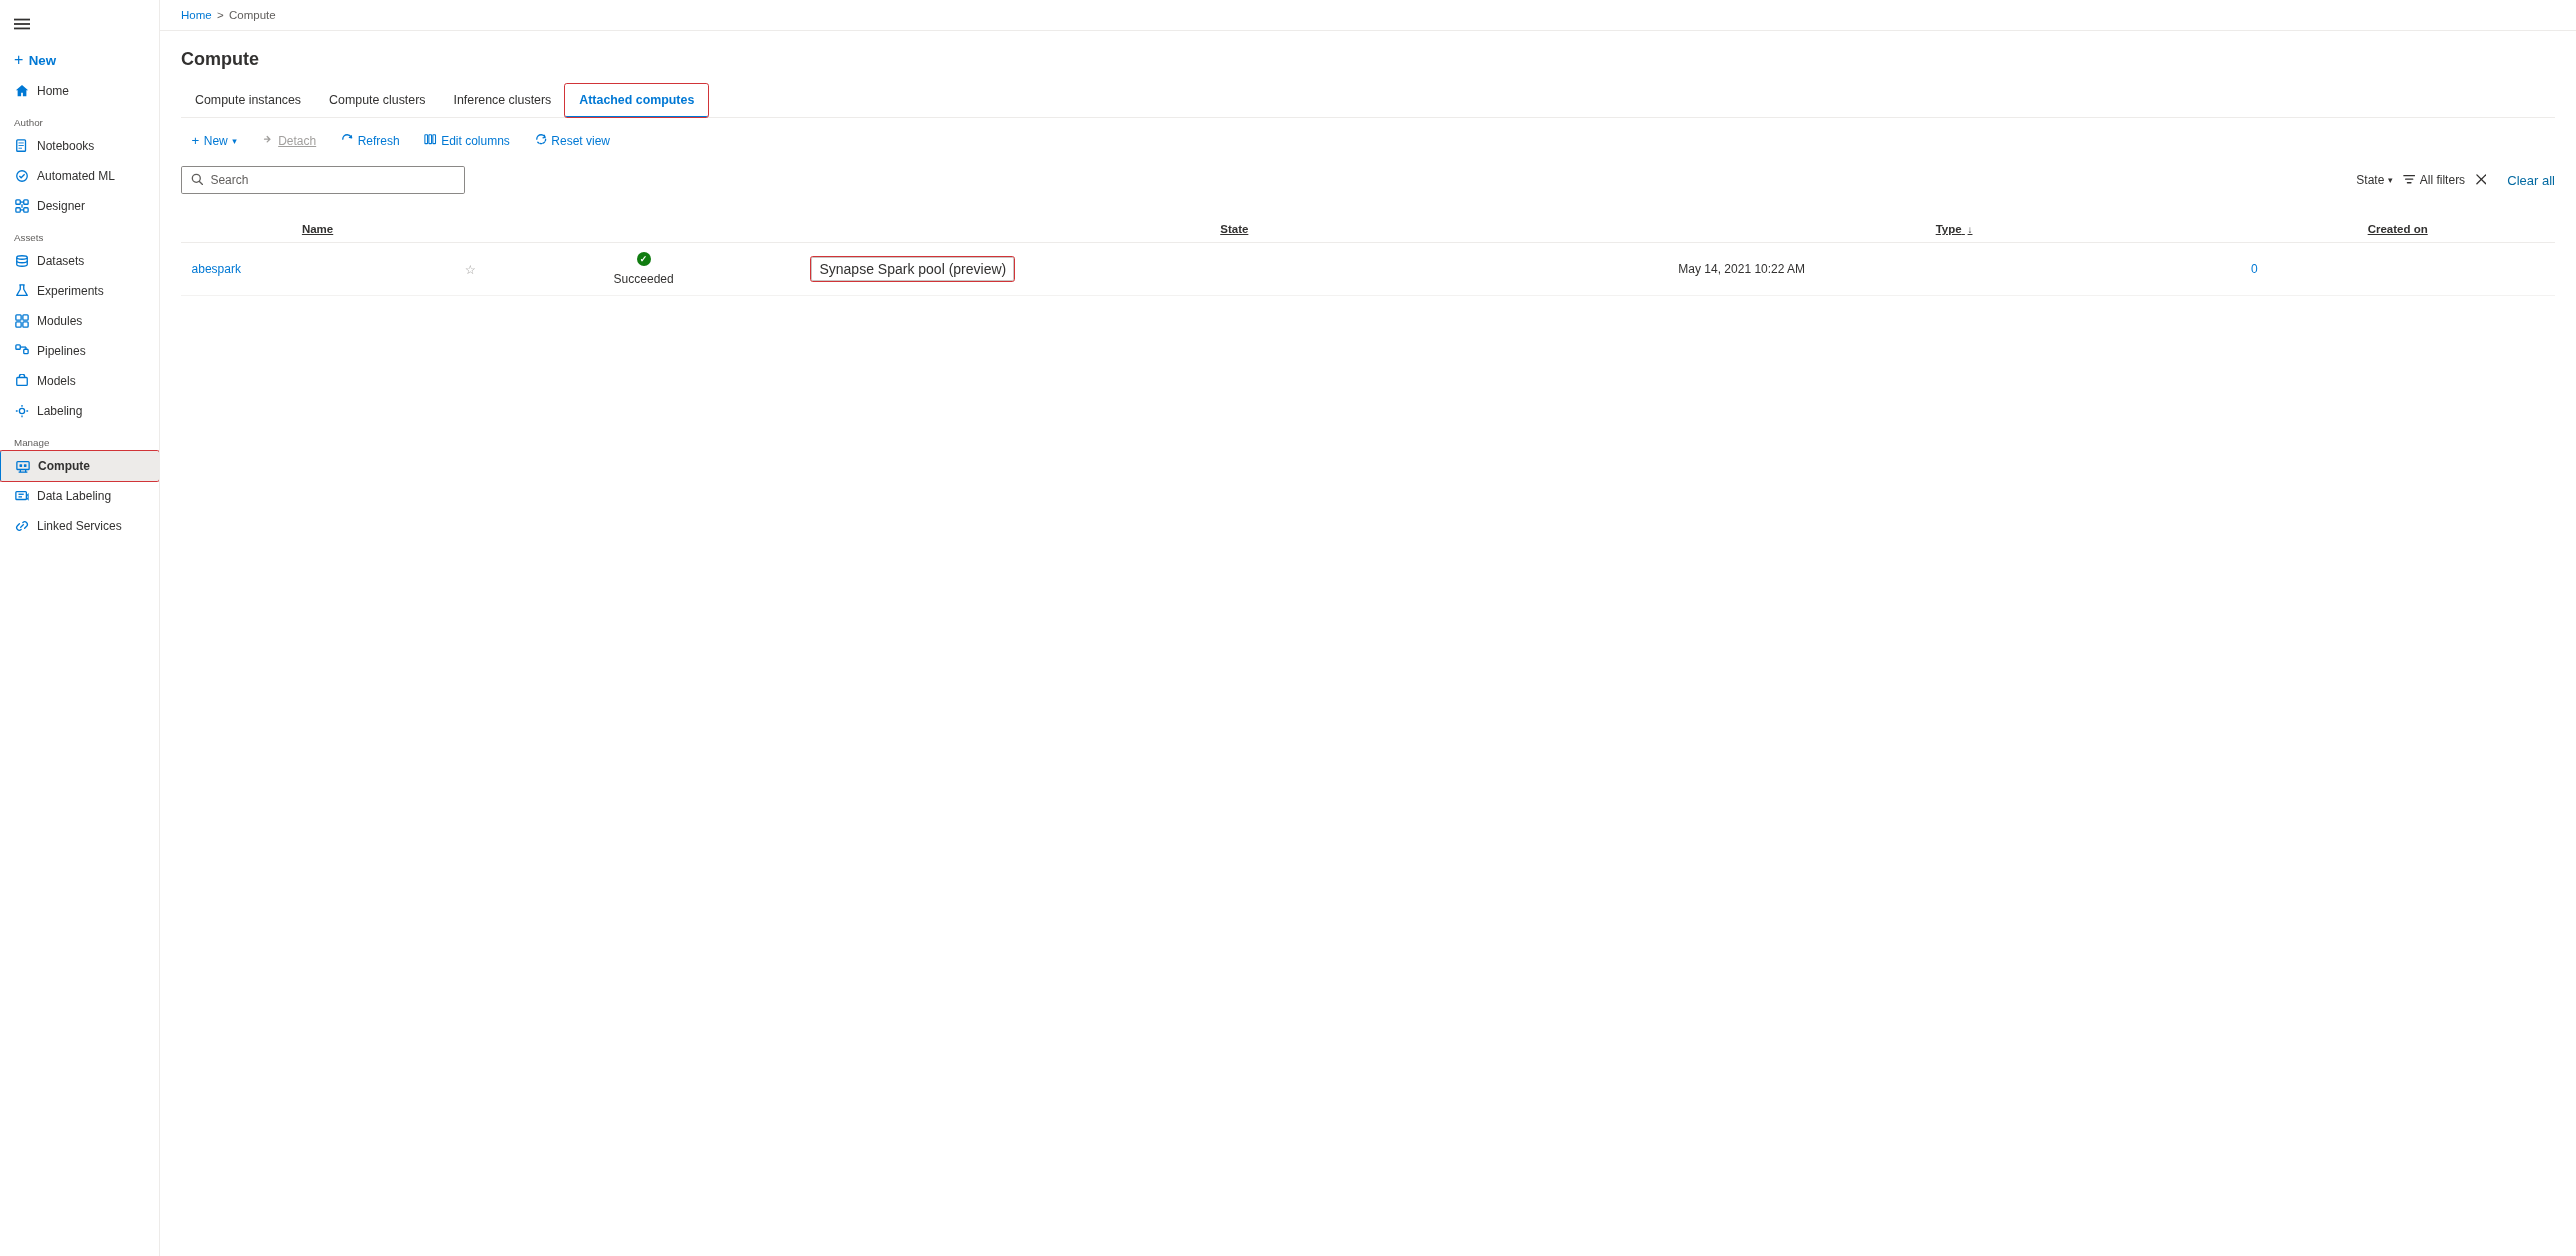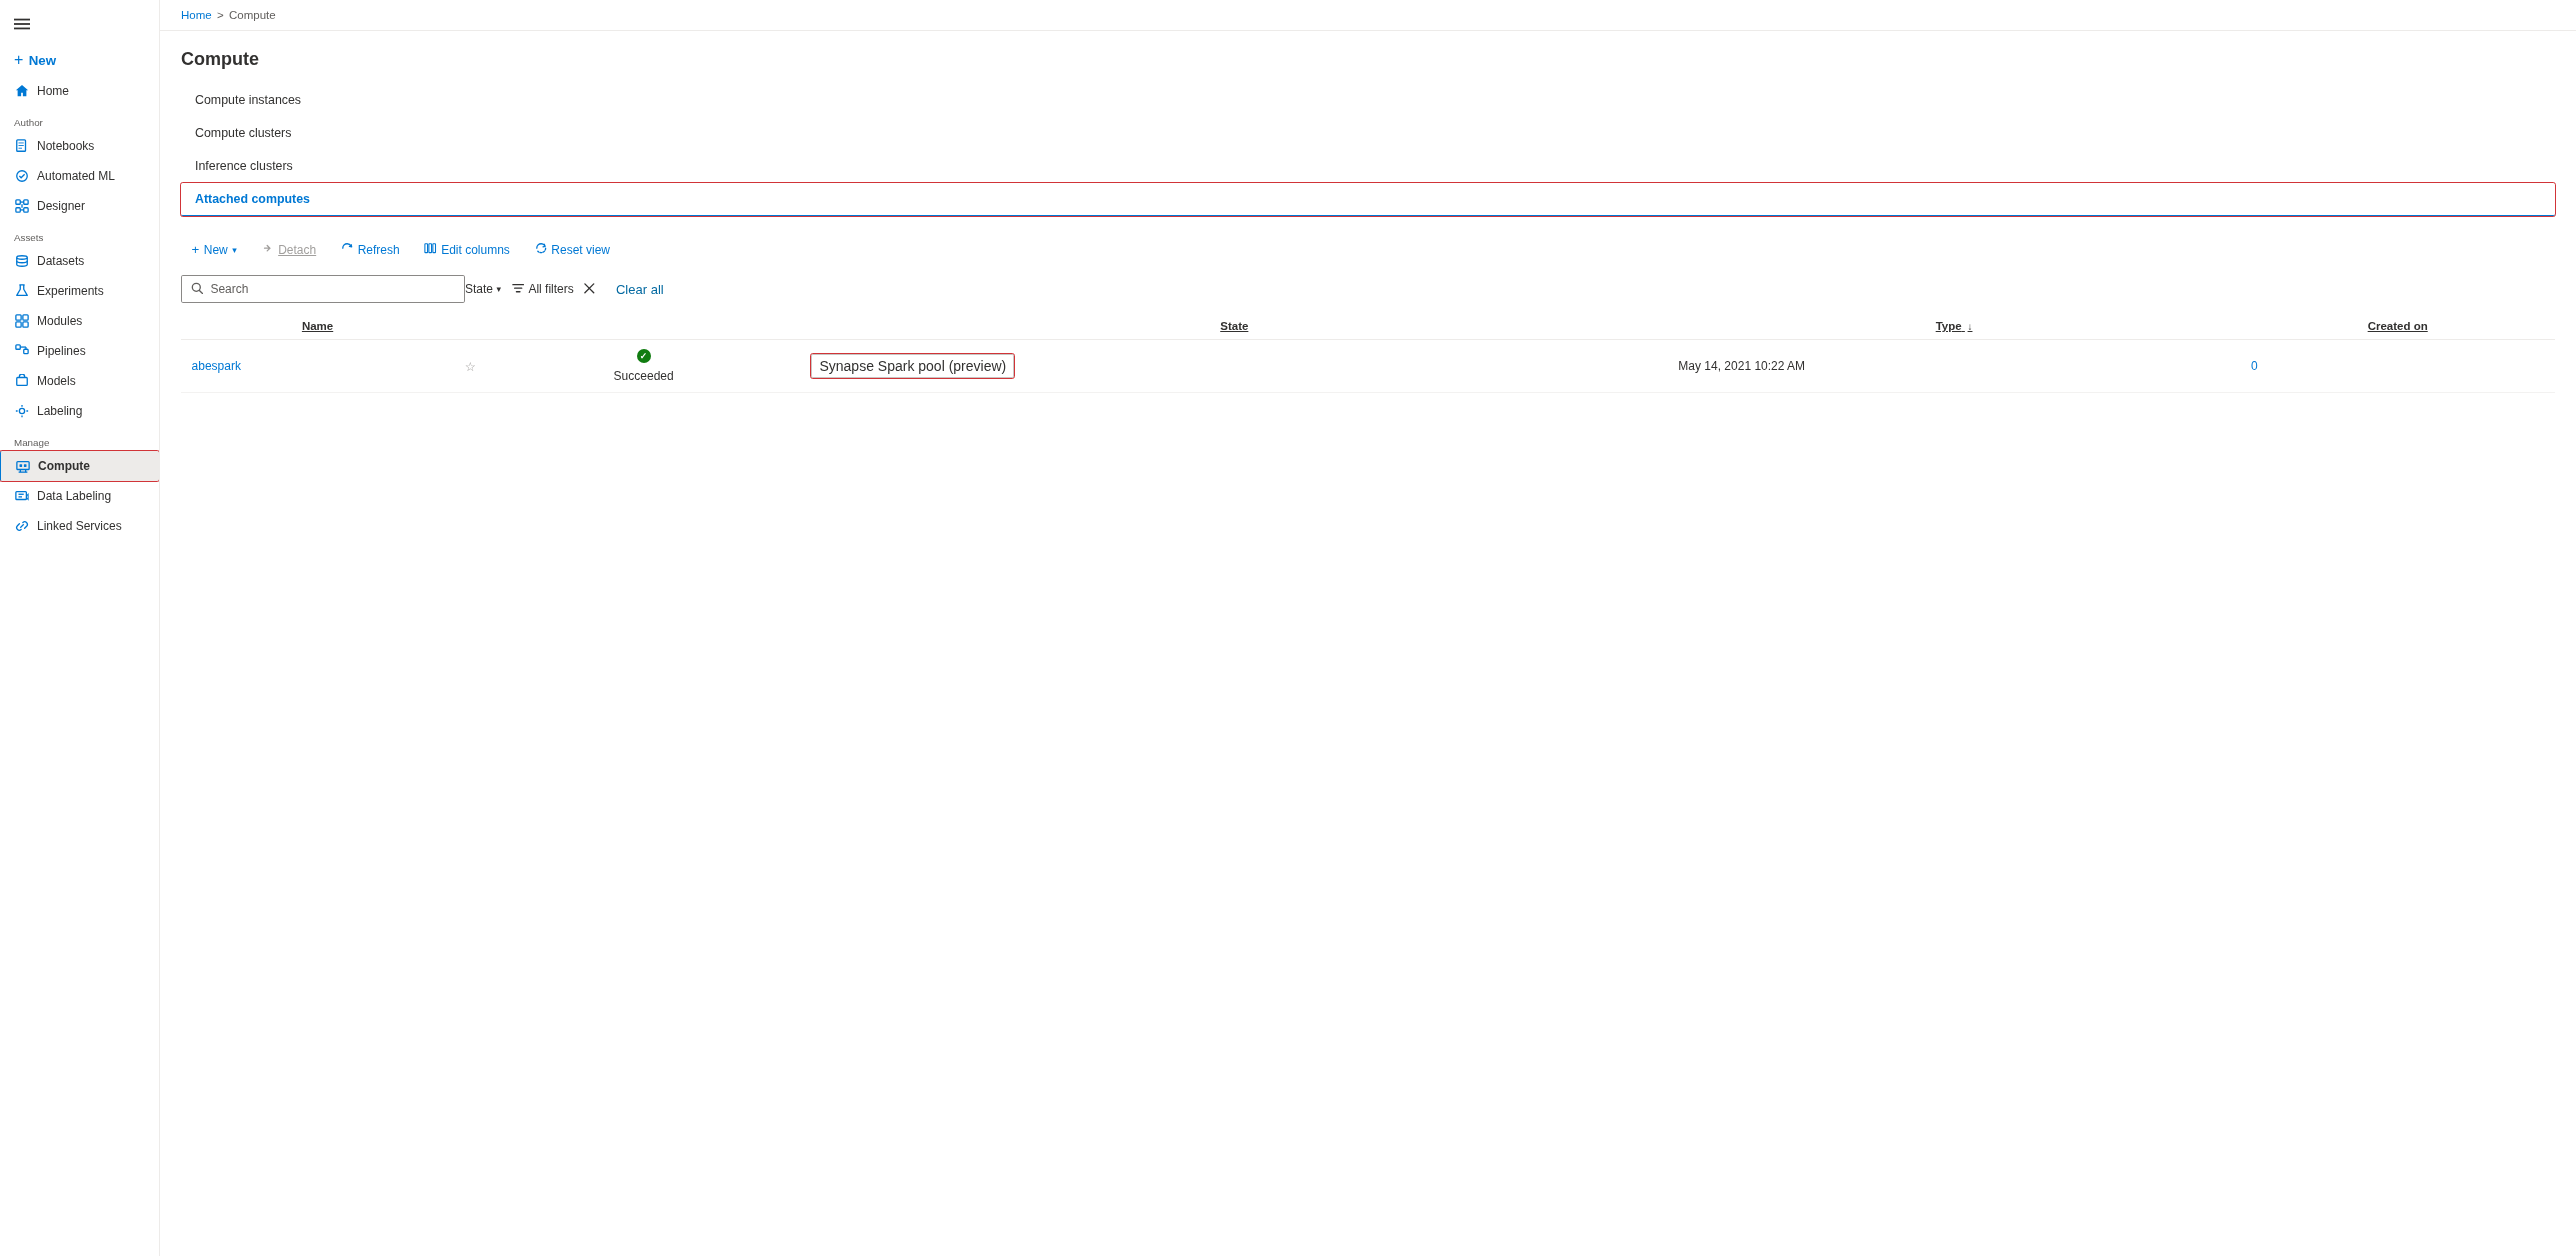--- a/index.html
+++ b/index.html
@@ -128,22 +128,21 @@
       font-weight: 600;
       color: #323130;
       margin-bottom: 14px;
     }
 
     
     .tabs {
       display: flex;
       gap: 0;
       border-bottom: 0.9px solid #edebe9;
-      margin-bottom: 20px;
-      flex-direction: column;
+      margin-bottom: 10px;
     }
 
     .tab {
       padding: 9px 14px;
       cursor: pointer;
       font-size: 12.4px;
       color: #323130;
       border-bottom: 1.8px solid transparent;
       white-space: nowrap;
     }
@@ -182,21 +181,22 @@
     .toolbar-btn.disabled {
       color: #a19f9d;
       cursor: default;
       text-decoration: underline;
     }
 
     
     .search-filter-row {
       display: flex;
       align-items: center;
-      margin-bottom: 10px;
+      justify-content: space-between;
+      margin-bottom: 22px;
     }
 
     .search-box {
       display: flex;
       align-items: center;
       border: 0.9px solid #8a8886;
       border-radius: 1.8px;
       padding: 5.3px 9px;
       width: 284px;
       gap: 7px;

